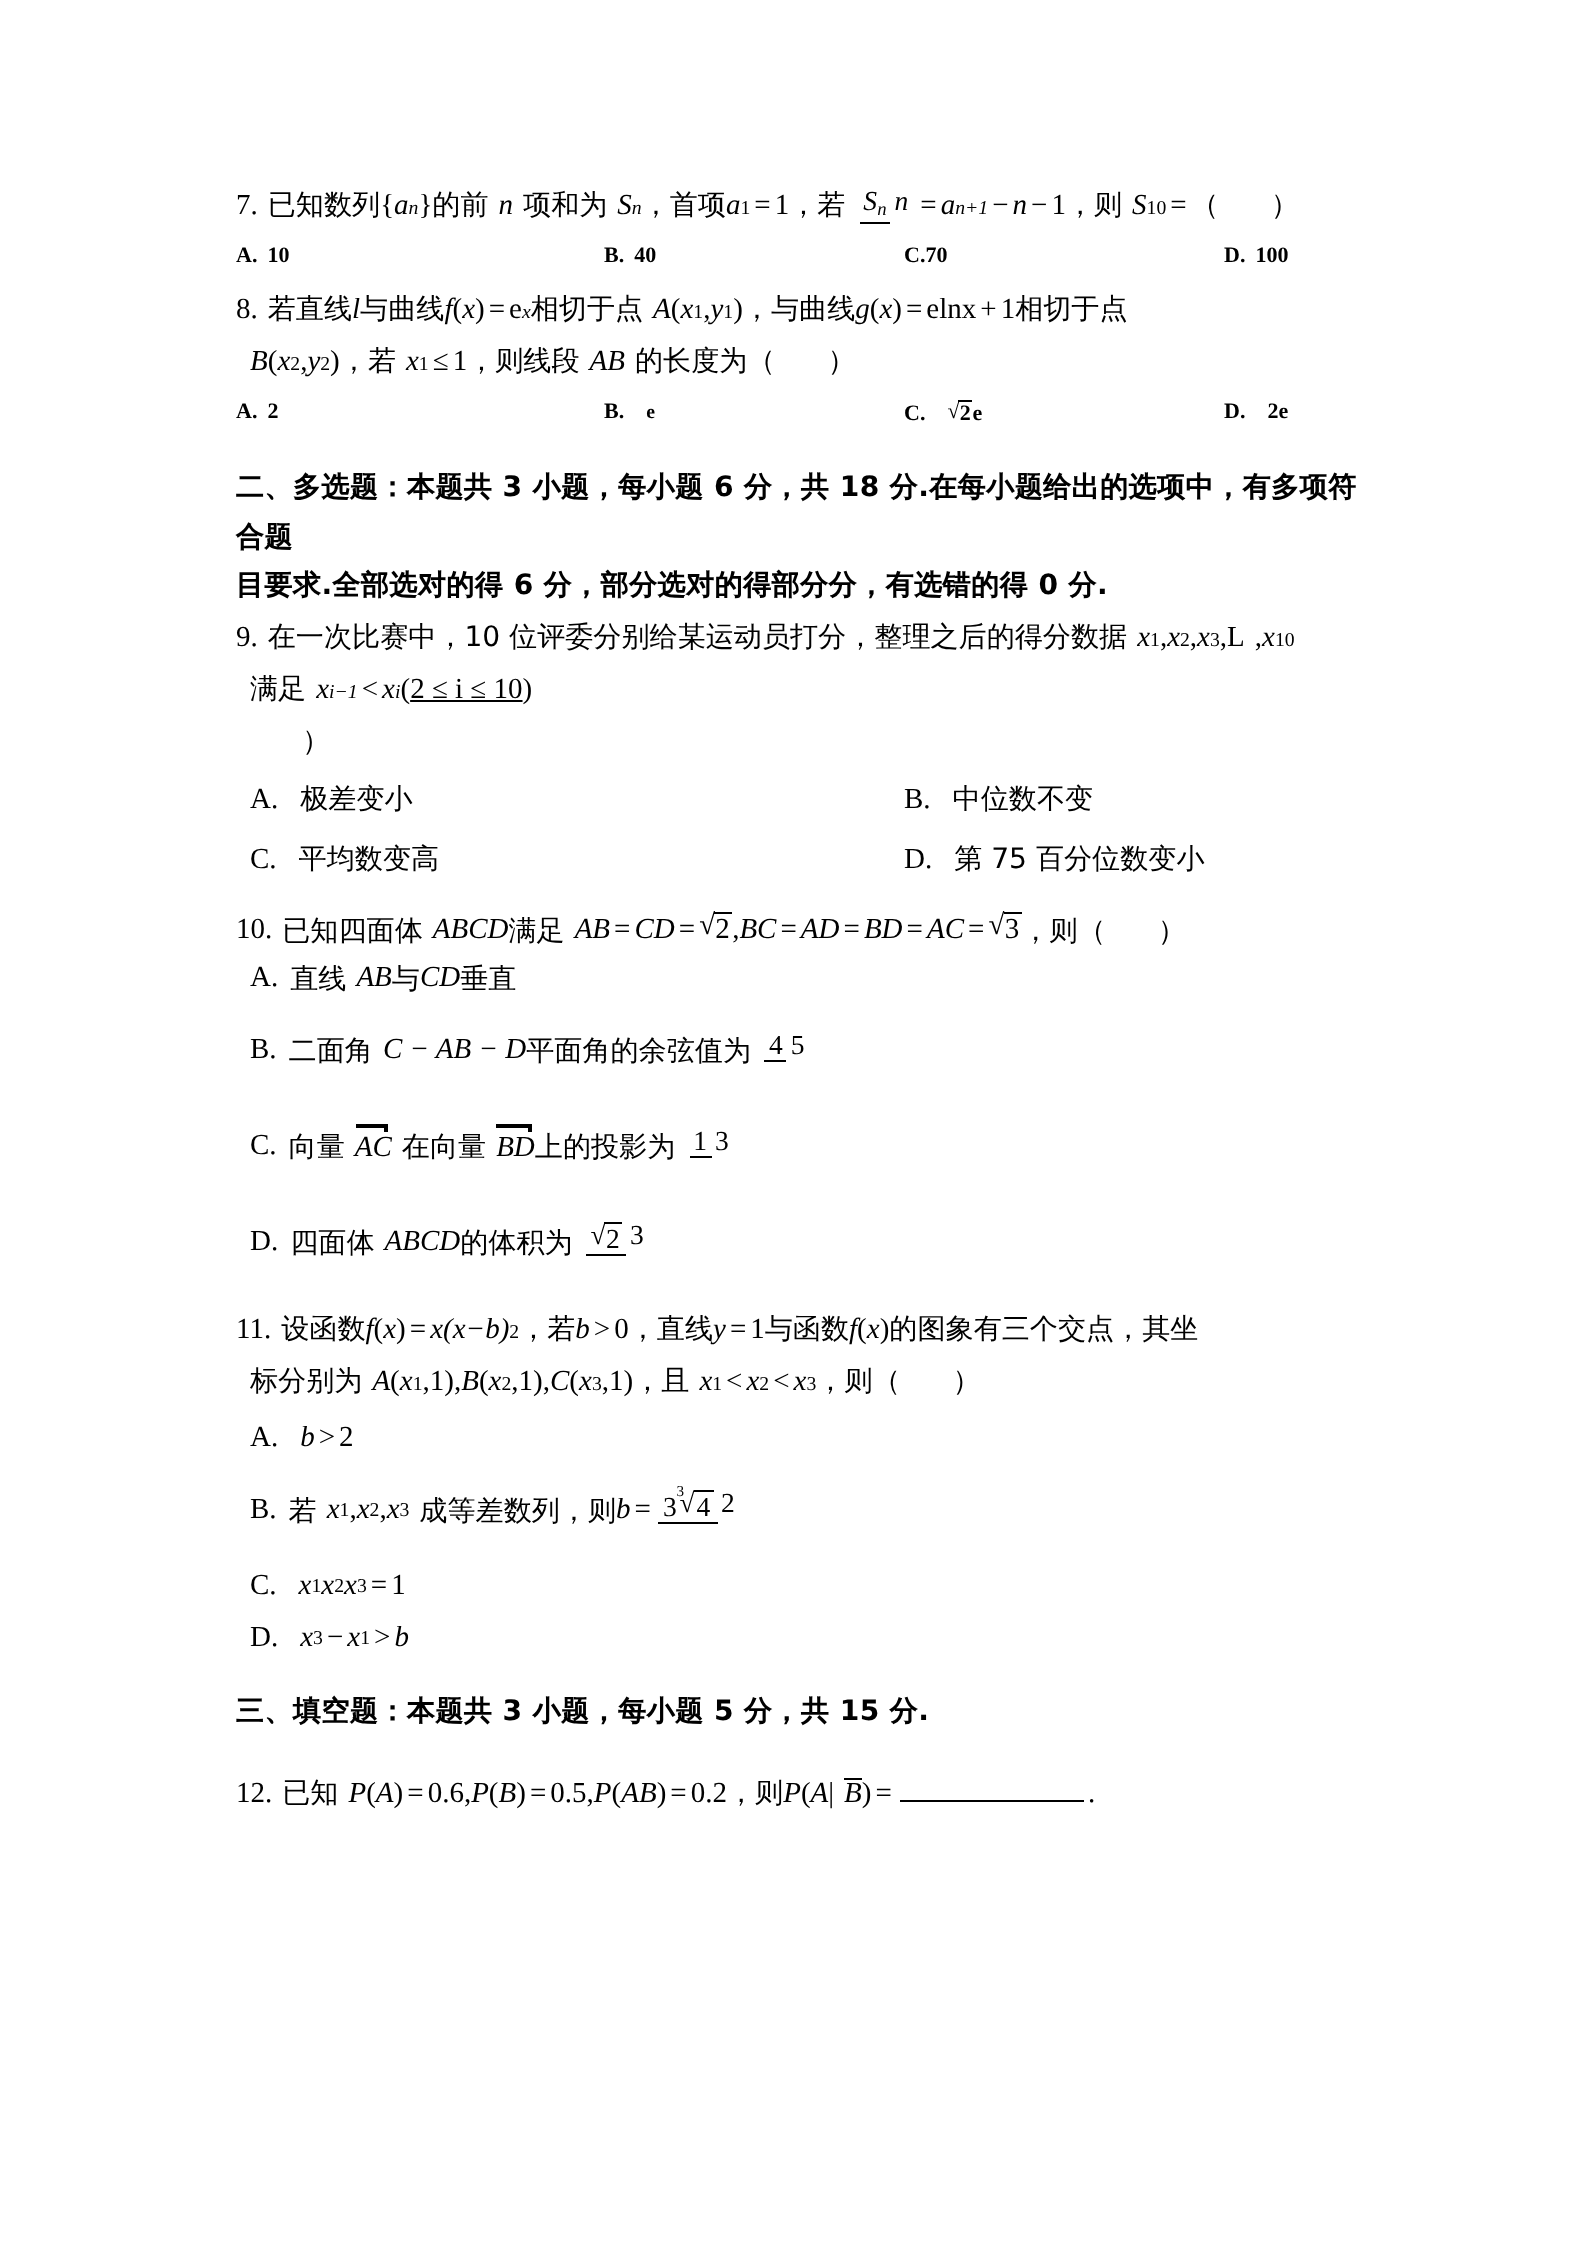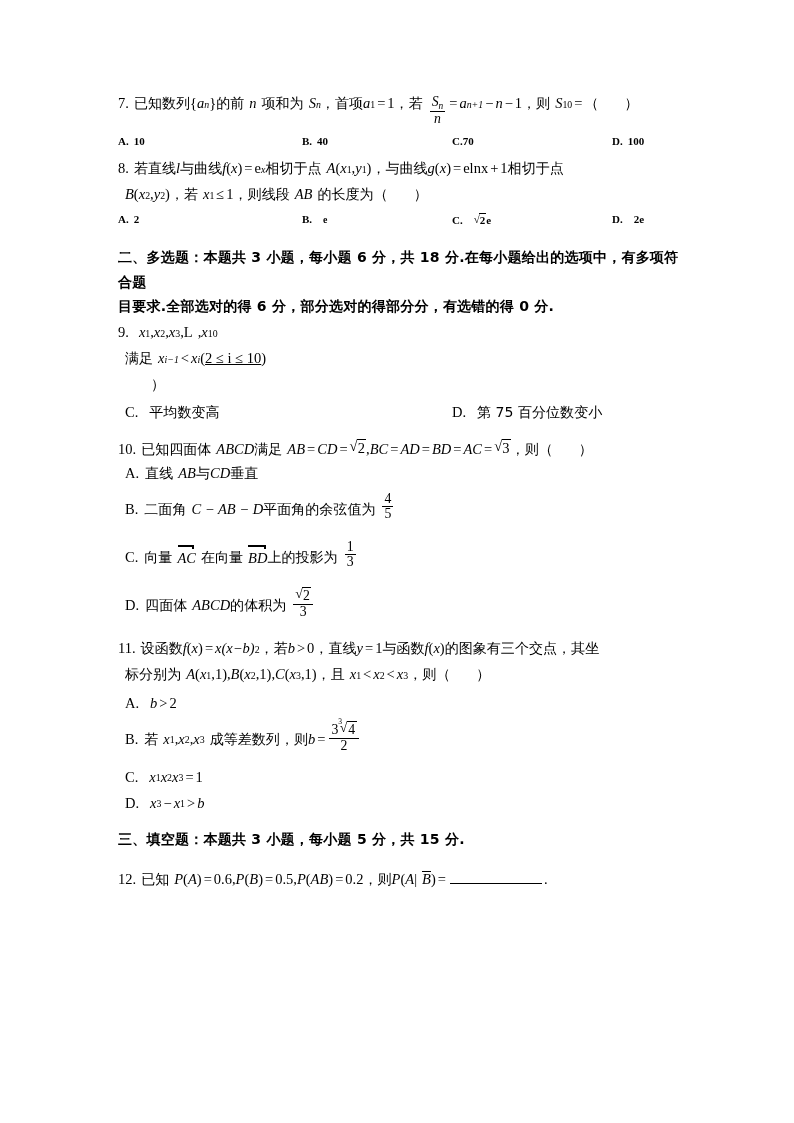--- a/index.html
+++ b/index.html
@@ -104,21 +104,21 @@
   .sup {
     font-size: 0.68em;
     vertical-align: 0.5em;
     font-style: normal;
   }
   .sup.it { font-style: italic; }
 
   
   .frac {
     display: inline-flex;
-    flex-direction: column;
+    flex-direction: row;
     vertical-align: middle;
     text-align: center;
     font-size: 0.95em;
     line-height: 1.02;
     margin: 0 2px;
     position: relative;
     top: -0.15em;
   }
   .frac .num { padding: 0 2px; border-bottom: 1px solid #000; }
   .frac .den { padding: 0 2px; }
@@ -340,20 +340,21 @@
   </div>
 
   <div class="section-head">
     <div class="zh">二、多选题：本题共 3 小题，每小题 6 分，共 18 分.在每小题给出的选项中，有多项符合题</div>
     <div class="zh">目要求.全部选对的得 6 分，部分选对的得部分分，有选错的得 0 分.</div>
   </div>
 
   <div class="qline">
     <span class="qnum">9.</span>
         <span class="sp"></span>
+        <span class="zh">在一次比赛中，10 位评委分别给某运动员打分，整理之后的得分数据</span>
         <span class="sp"></span>
         <span class="mi">x</span>
         <span class="sub up">1</span>
         <span class="mn">,</span>
         <span class="mi">x</span>
         <span class="sub up">2</span>
         <span class="mn">,</span>
         <span class="mi">x</span>
         <span class="sub up">3</span>
         <span class="mn">,</span>
@@ -375,20 +376,24 @@
         <span class="mn">(</span>
         <span class="mi" style="font-style:normal;text-decoration:underline;">2 ≤ i ≤ 10</span>
         <span class="mn">)</span>
   </div>
 
   <div class="qline" style="padding-left:7px;">
         <span class="paren-gap"></span>
         <span class="zh">）</span>
   </div>
 
+  <div class="opt-row2">
+    <span class="optl"><span>A.</span><span class="sp-wide"></span><span class="zh">极差变小</span></span>
+    <span class="optr"><span>B.</span><span class="sp-wide"></span><span class="zh">中位数不变</span></span>
+  </div>
   <div class="opt-row2">
     <span class="optl"><span>C.</span><span class="sp-wide"></span><span class="zh">平均数变高</span></span>
     <span class="optr"><span>D.</span><span class="sp-wide"></span><span class="zh">第 75 百分位数变小</span></span>
   </div>
 
   <div class="qline" style="margin-top:10px;align-items:flex-end;">
     <span class="qnum">10.</span>
         <span class="sp"></span>
         <span class="zh">已知四面体</span>
         <span class="sp"></span>

